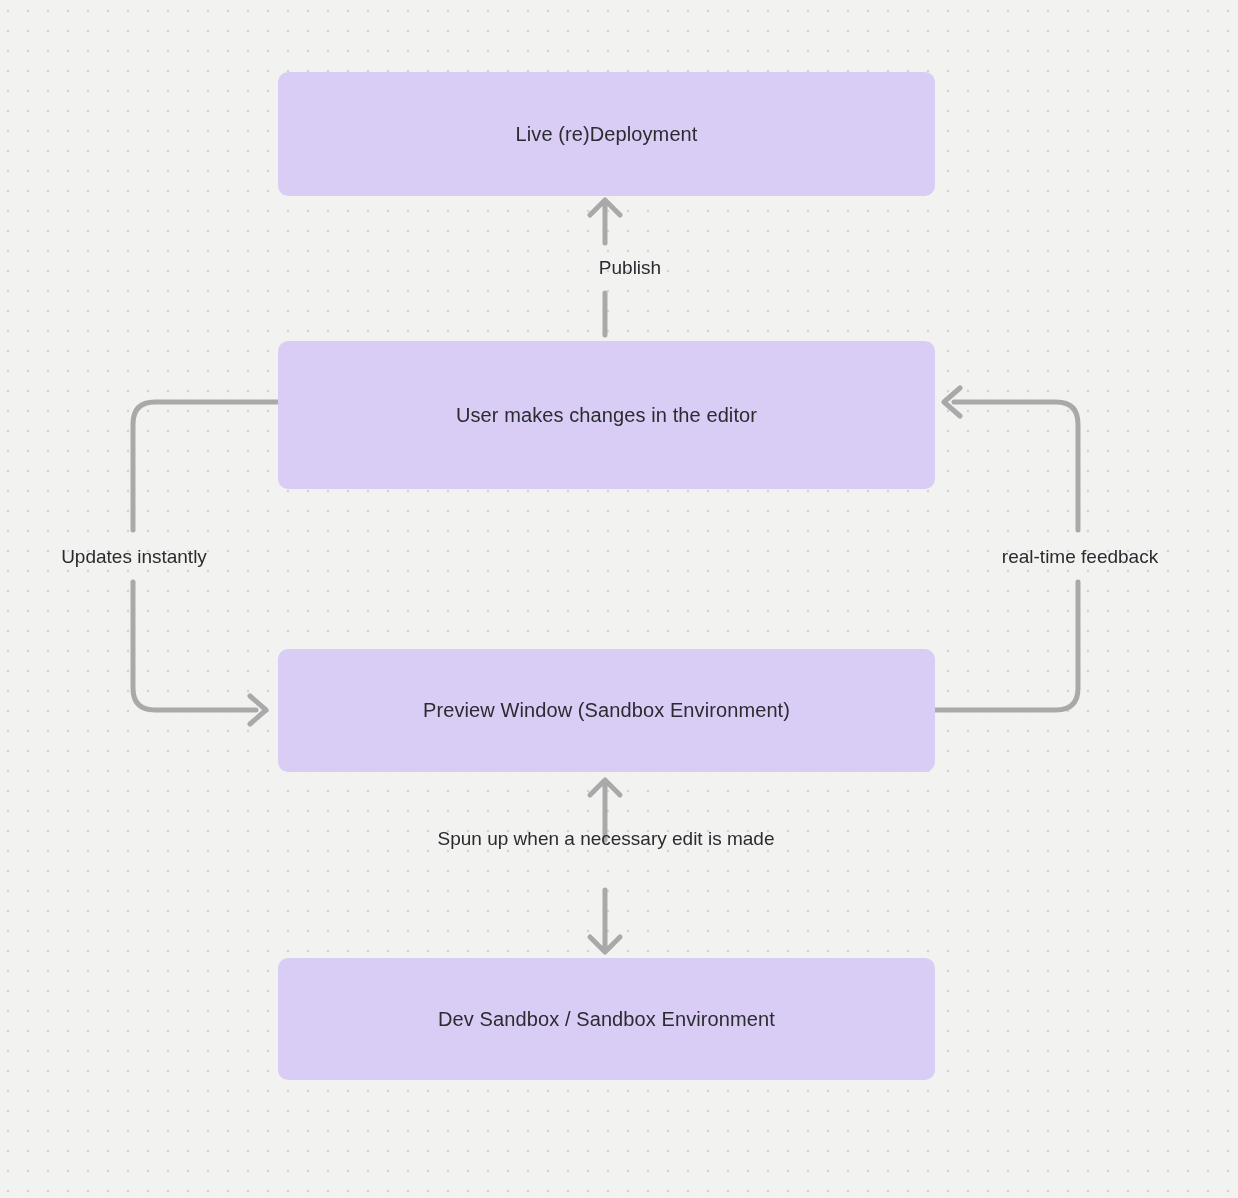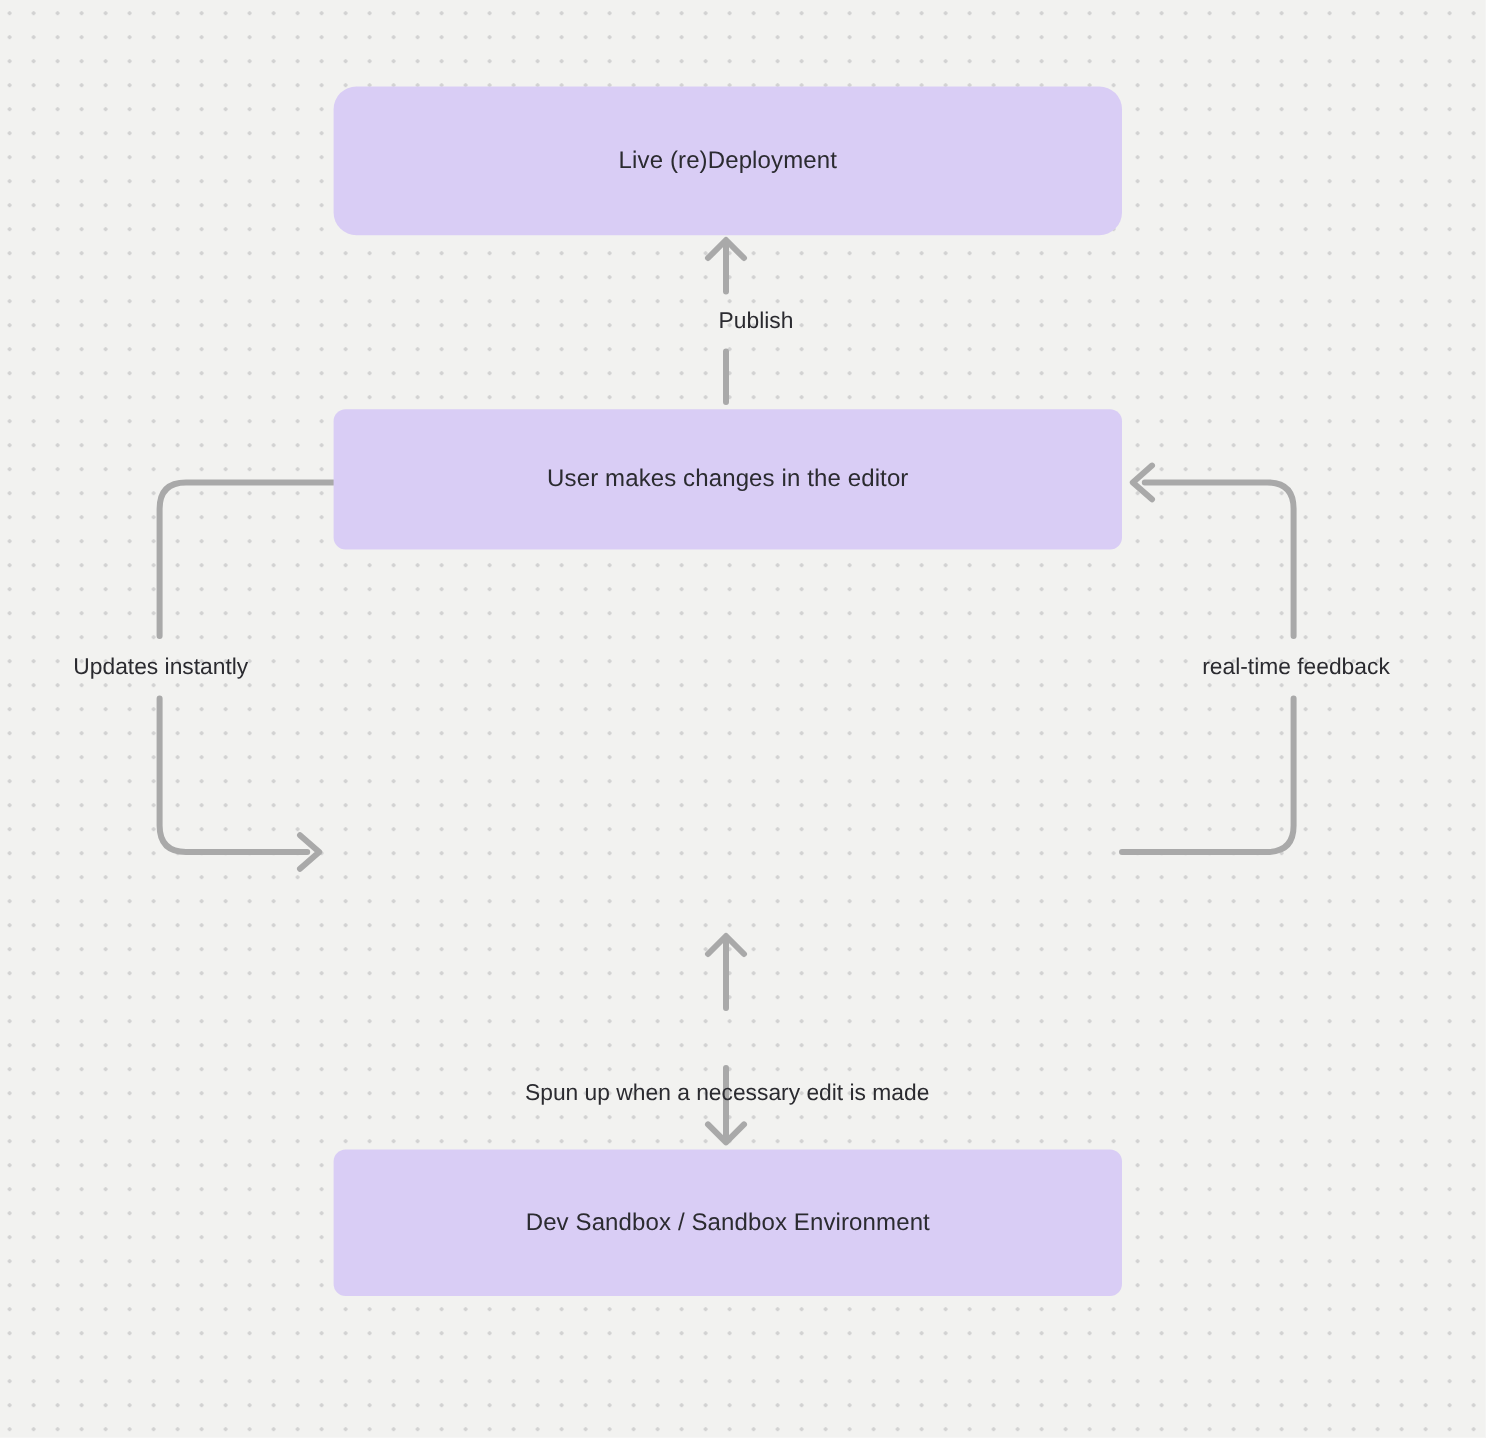--- a/index.html
+++ b/index.html
@@ -30,36 +30,36 @@
     border-radius:10px;
     display:flex;
     align-items:center;
     justify-content:center;
     text-align:center;
     font-size:20px;
     font-weight:500;
     letter-spacing:0.1px;
     color:var(--text);
   }
-  .node-live      {top:72px;  height:124px;border-radius:19px;}
-  .node-editor    {top:341px; height:117px;}
+  .node-live      {top:72px;  height:124px;}
+  .node-editor    {top:341px; height:148px;}
   .node-preview   {top:649px; height:123px;}
   .node-devserver {top:958px; height:122px;}
   .edge-label{
     position:absolute;
     transform:translate(-50%,-50%);
     font-size:19px;
     font-weight:400;
     color:var(--text);
     white-space:nowrap;
   }
   .label-publish  {left:630px;  top:268px;}
   .label-updates  {left:134px;  top:557px;}
   .label-feedback {left:1080px; top:557px;}
-  .label-spunup   {left:606px;  top:912px;}
+  .label-spunup   {left:606px;  top:839px;}
   svg.wires{
     position:absolute;
     inset:0;
     width:100%;
     height:100%;
   }
   svg.wires path{
     fill:none;
     stroke:var(--arrow);
     stroke-width:5;
@@ -92,20 +92,23 @@
   </svg>
 
   <div class="node node-live">
     <span>Live (re)Deployment</span>
   </div>
 
   <div class="node node-editor">
     <span>User makes changes in the editor</span>
   </div>
 
+  <div class="node node-preview">
+    <span>Preview Window (Sandbox Environment)</span>
+  </div>
 
   <div class="node node-devserver">
     <span>Dev Sandbox / Sandbox Environment</span>
   </div>
 
   <div class="edge-label label-publish">Publish</div>
   <div class="edge-label label-updates">Updates instantly</div>
   <div class="edge-label label-feedback">real-time feedback</div>
   <div class="edge-label label-spunup">Spun up when a necessary edit is made</div>
 

